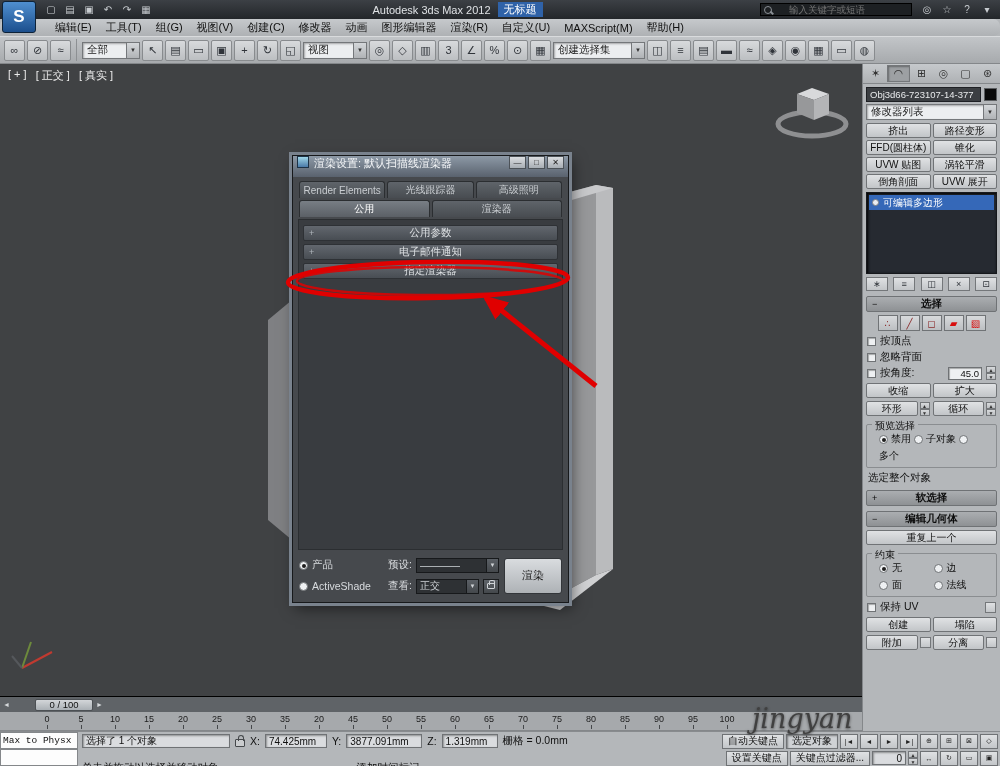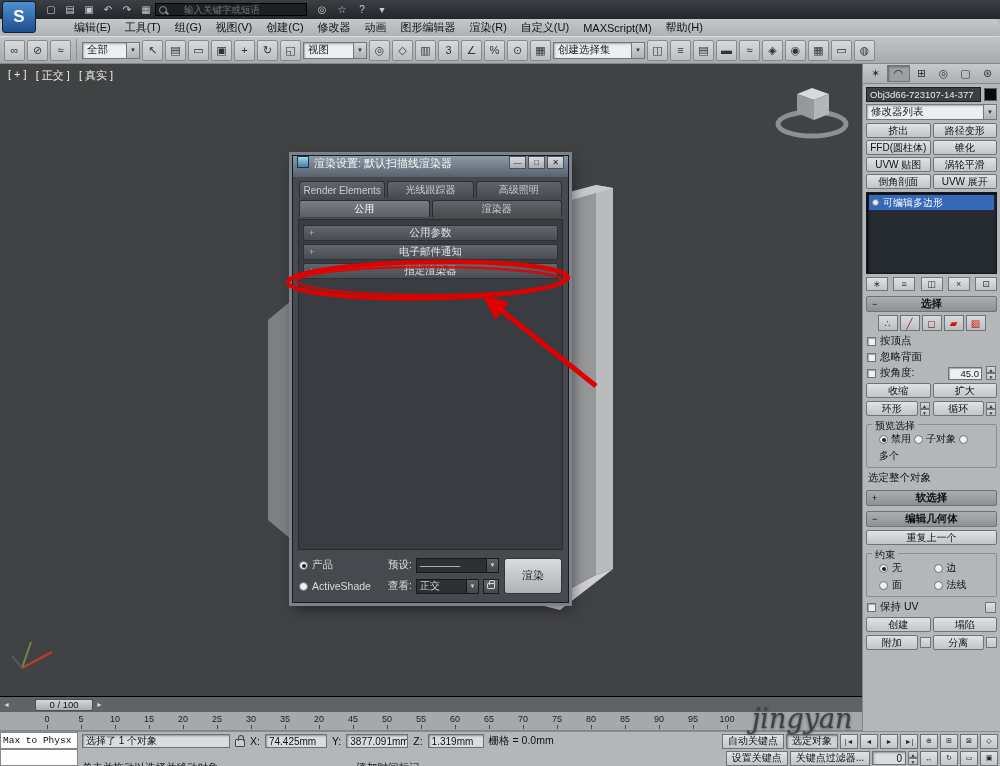--- a/index.html
+++ b/index.html
@@ -21,21 +21,21 @@
   .searchbox { width: 152px; height: 13px; background: #1d2023; border: 1px solid #000;
     display: flex; align-items: center; gap: 17px; padding: 0 3px; margin-right: 6px; }
   .searchbox input { background: transparent; border: 0; outline: 0; color: #9aa0a6; font-size: 9.5px; width: 120px; }
   .lens { width: 8px; height: 8px; border: 1.5px solid #8b9096; border-radius: 50%; position: relative; flex: none; }
   .lens::after { content: ""; position: absolute; width: 4px; height: 1.5px; background: #8b9096;
     transform: rotate(45deg); right: -3px; bottom: -1px; }
 
   
   .menubar { position: absolute; left: 0; top: 19px; width: 1000px; height: 17px;
     background: linear-gradient(#c6c9cc, #aeb1b4); display: flex; align-items: center;
-    padding-left: 67px; z-index: 5; border-radius: 7px; }
+    padding-left: 48px; z-index: 5; border-radius: 7px; }
   .menu-item { font-size: 11px; color: #101010; padding: 0 7px; white-space: nowrap; }
 
   
   .toolbar { position: absolute; left: 0; top: 36px; width: 1000px; height: 28px;
     background: linear-gradient(#c2c5c8, #a7aaad); border-top: 1px solid #d9dbdd;
     border-bottom: 1px solid #84878a; display: flex; align-items: center; gap: 2px;
     padding: 0 4px; z-index: 5; }
   .icon-btn { width: 21px; height: 21px; flex: none; background: linear-gradient(#d8dadc, #bcbfc2);
     border: 1px solid #888b8e; border-radius: 2px; display: flex; align-items: center;
     justify-content: center; font-size: 11px; color: #30343a; }
@@ -196,20 +196,24 @@
     <div class="applogo">S</div>
     <span style="display:flex;gap:1px;">
 
     <span class="ticon">▢</span>
         <span class="ticon">▤</span>
         <span class="ticon">▣</span>
         <span class="ticon">↶</span>
         <span class="ticon">↷</span>
         <span class="ticon">▦</span>
       </span>
+    <div class="tb-title">
+      <span>Autodesk 3ds Max 2012</span>
+      <span class="doc-badge">无标题</span>
+    </div>
     <div class="searchbox">
       <span class="lens"></span>
       <input placeholder="输入关键字或短语" style="">
     </div>
     <span style="display:flex;gap:2px;margin-right:4px;">
 
     <span class="ticon">◎</span>
         <span class="ticon">☆</span>
         <span class="ticon">?</span>
         <span class="ticon">▾</span>
@@ -557,21 +561,21 @@
 
   <div class="statusbar">
     <div class="lst" style="top:0;height:17px;">Max to Physx (</div>
     <div class="lst" style="top:17px;height:17px;"></div>
     <div class="sb-row1">
       <div class="sfield" style="width:148px">选择了 1 个对象</div>
       <span class="lock"></span>
       <span>X:</span>
       <div class="sfield" style="width:62px">74.425mm</div>
       <span>Y:</span>
-      <div class="sfield" style="width:62px">3877.091mm</div>
+      <div class="sfield" style="width:76px">3877.091mm</div>
       <span>Z:</span>
       <div class="sfield" style="width:56px">1.319mm</div>
       <span>栅格 = 0.0mm</span>
     </div>
     <div class="sb-row2">
       <span>单击并拖动以选择并移动对象</span>
       <span style="margin-left:130px;">添加时间标记</span>
     </div>
     <div class="sb-right1">
       <div class="kbtn">自动关键点</div>

